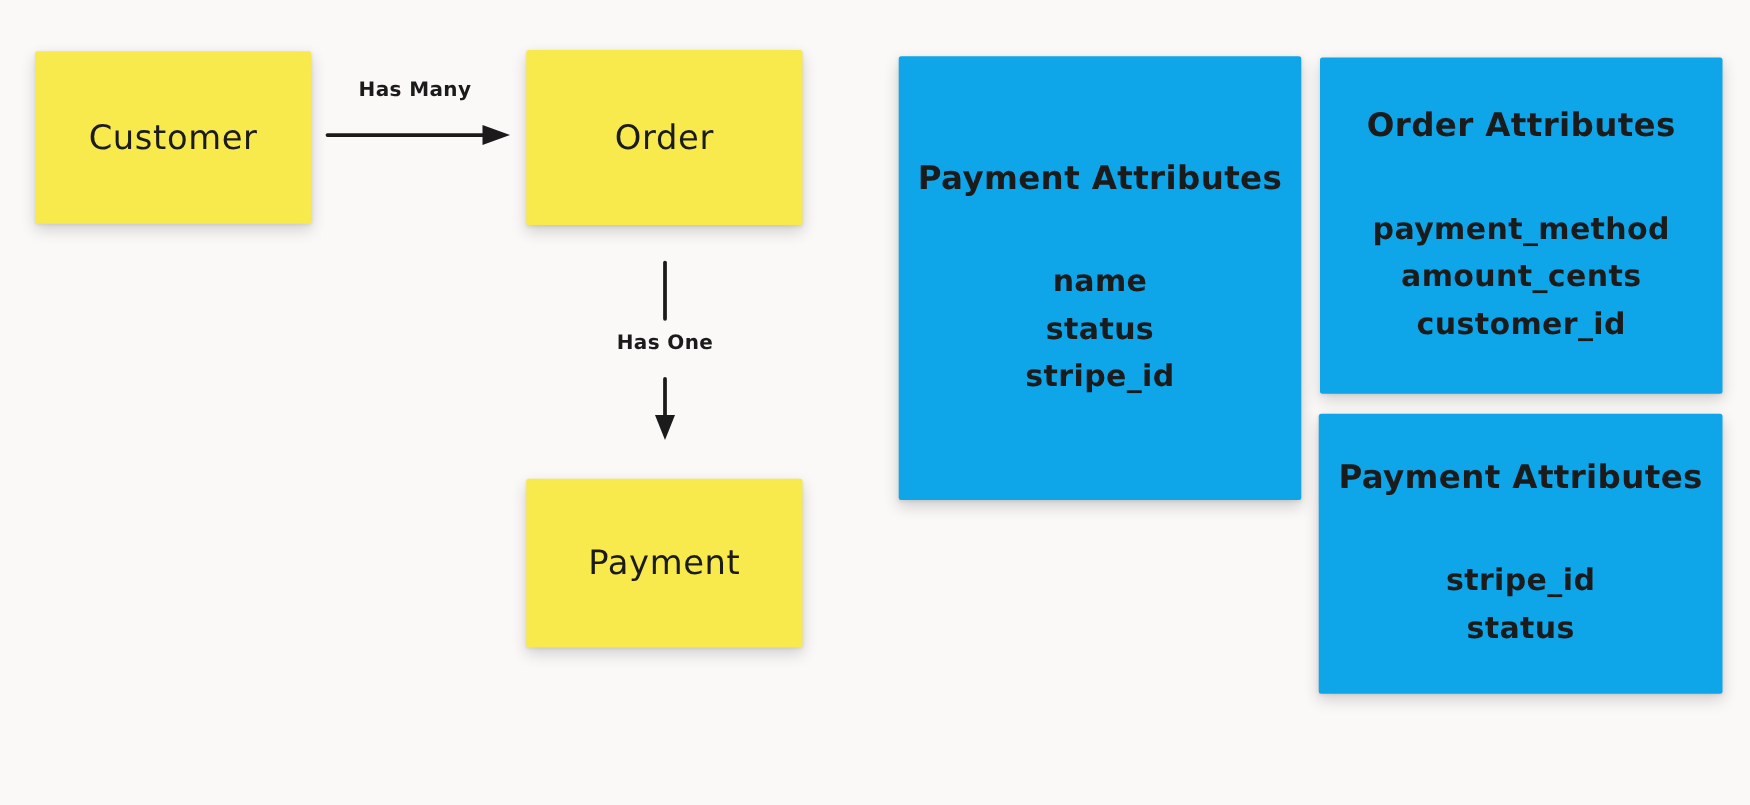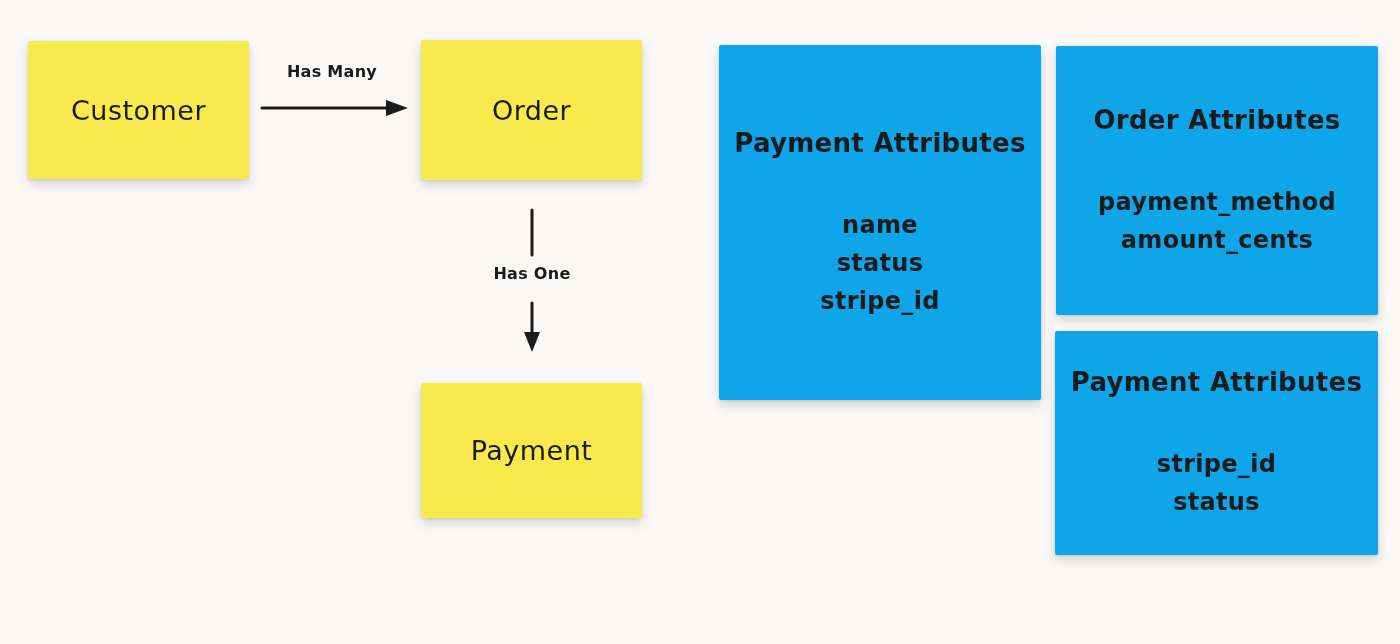--- a/index.html
+++ b/index.html
@@ -111,20 +111,21 @@
     <div class="note-title">Payment Attributes</div>
     <div class="attr-line">name</div>
     <div class="attr-line">status</div>
     <div class="attr-line">stripe_id</div>
   </div>
 
   <div class="note blue" style="left:1056px; top:46px; width:322px; height:269px;">
     <div class="note-title">Order Attributes</div>
     <div class="attr-line">payment_method</div>
     <div class="attr-line">amount_cents</div>
+    <div class="attr-line">customer_id</div>
   </div>
 
   <div class="note blue" style="left:1055px; top:331px; width:323px; height:224px;">
     <div class="note-title">Payment Attributes</div>
     <div class="attr-line">stripe_id</div>
     <div class="attr-line">status</div>
   </div>
 
 </div>
 

